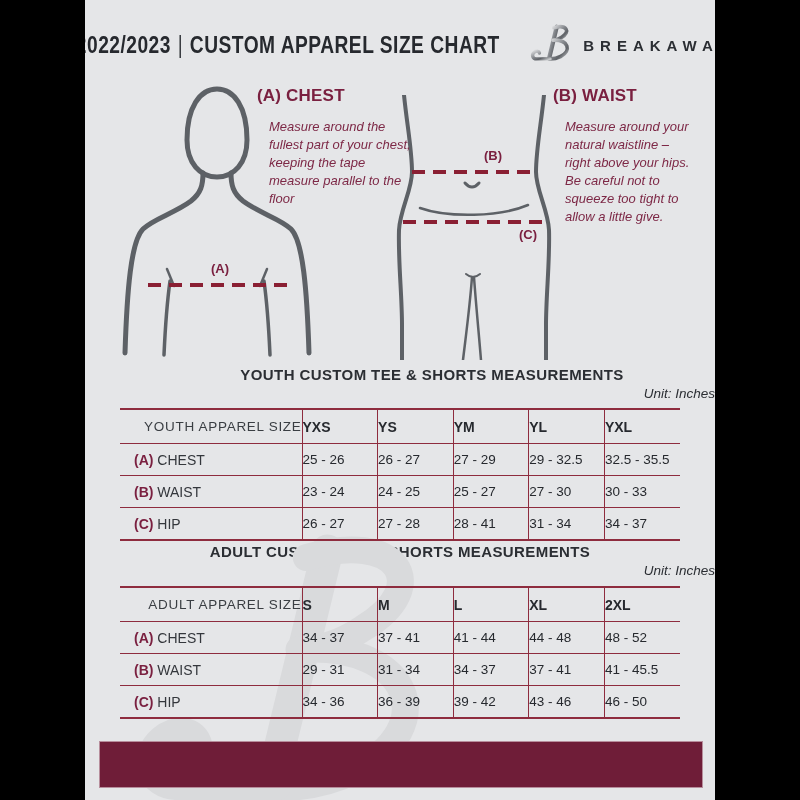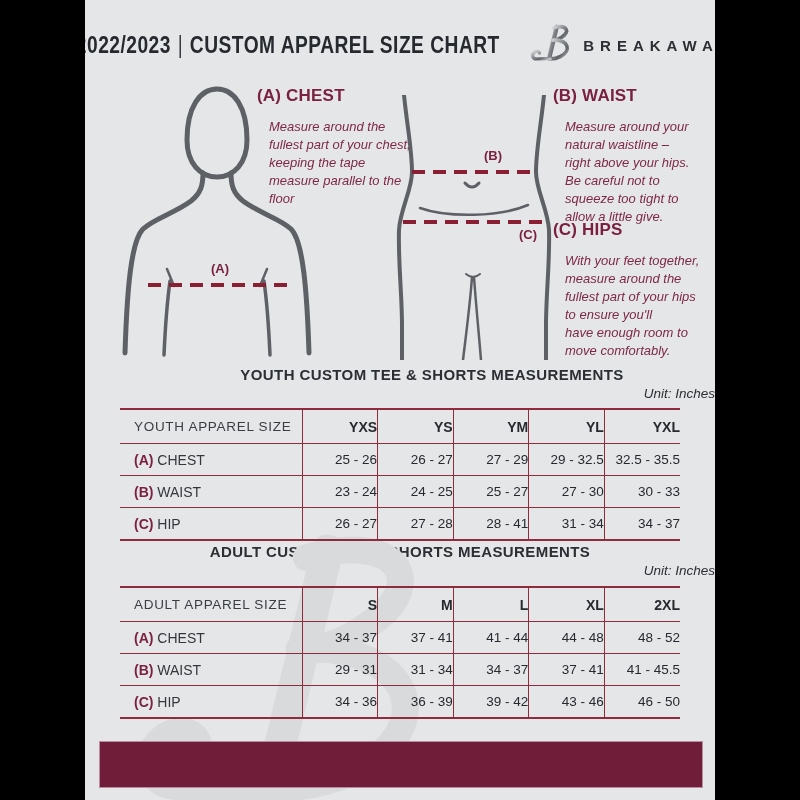--- a/index.html
+++ b/index.html
@@ -52,27 +52,27 @@
   }
   
   table.size-table{
     position:absolute;left:35px;width:560px;table-layout:fixed;
     border-collapse:collapse;background:transparent;z-index:2;
     border-top:2.5px solid #8e2c3e;border-bottom:2.5px solid #8e2c3e;
   }
   .size-table col.c0{width:182px;}
   .size-table col.cn{width:75.6px;}
   .size-table th,.size-table td{
-    border-left:1.5px solid #8e2c3e;text-align:right;vertical-align:middle;
+    border-left:1.5px solid #8e2c3e;text-align:left;vertical-align:middle;
     padding:0;color:#26292e;
   }
   .size-table th:first-child,.size-table td:first-child{border-left:none;}
   .size-table thead th{height:33px;font-weight:700;font-size:14px;}
   .size-table thead th.label-col{
-    text-align:left;padding-left:14px;font-weight:400;font-size:13.5px;
+    text-align:right;padding-left:14px;font-weight:400;font-size:13.5px;
     letter-spacing:.7px;color:#3a3e43;
   }
   .size-table tbody td{height:31px;font-size:13.5px;border-top:1.5px solid #8e2c3e;}
   .size-table tbody td.label-col{text-align:left;padding-left:14px;font-size:14px;color:#34373c;}
   .size-table .key{color:#7a2040;font-weight:700;}
   
   .watermark{position:absolute;left:30px;top:515px;z-index:1;opacity:1;}
   
   .footer-bar{
     position:absolute;left:14px;top:741px;width:604px;height:47px;
@@ -141,25 +141,20 @@
   <div class="diagram-label" style="left:428px;top:227px;width:30px;">(C)</div>
 
   <div class="guide" style="left:172px;top:86px;width:172px;">
     <h3>(A) CHEST</h3>
     <p>Measure around the fullest part of your chest, keeping the tape measure parallel to the floor</p>
   </div>
   <div class="guide" style="left:468px;top:86px;width:156px;">
     <h3>(B) WAIST</h3>
     <p>Measure around your natural waistline – right above your hips. Be careful not to squeeze too tight to allow a little give.</p>
   </div>
-  <div class="guide" style="left:468px;top:220px;width:162px;">
-    <h3>(C) HIPS</h3>
-    <p>With your feet together, measure around the fullest part of your hips to ensure you'll
-have enough room to move comfortably.</p>
-  </div>
 
   <svg class="watermark" width="340" height="340" viewBox="0 0 48 48">
     <g fill="none" stroke="#d9dadc" stroke-linecap="round">
       <path d="M30,5 L22,38" stroke-width="4.5"></path>
       <path d="M27,6 C40,2 45,10 35,16 C32,18 29,19 26,19" stroke-width="3.8"></path>
       <path d="M26,19 C42,18 46,30 34,36 C30,38 26,38.5 23,38.5" stroke-width="3.8"></path>
       <path d="M23,38.5 L9,38.5 C4.5,38.5 3.5,34 6.5,31.5 C8.5,29.8 11.5,30 12,32.5" stroke-width="3.5"></path>
     </g>
   </svg>
 

